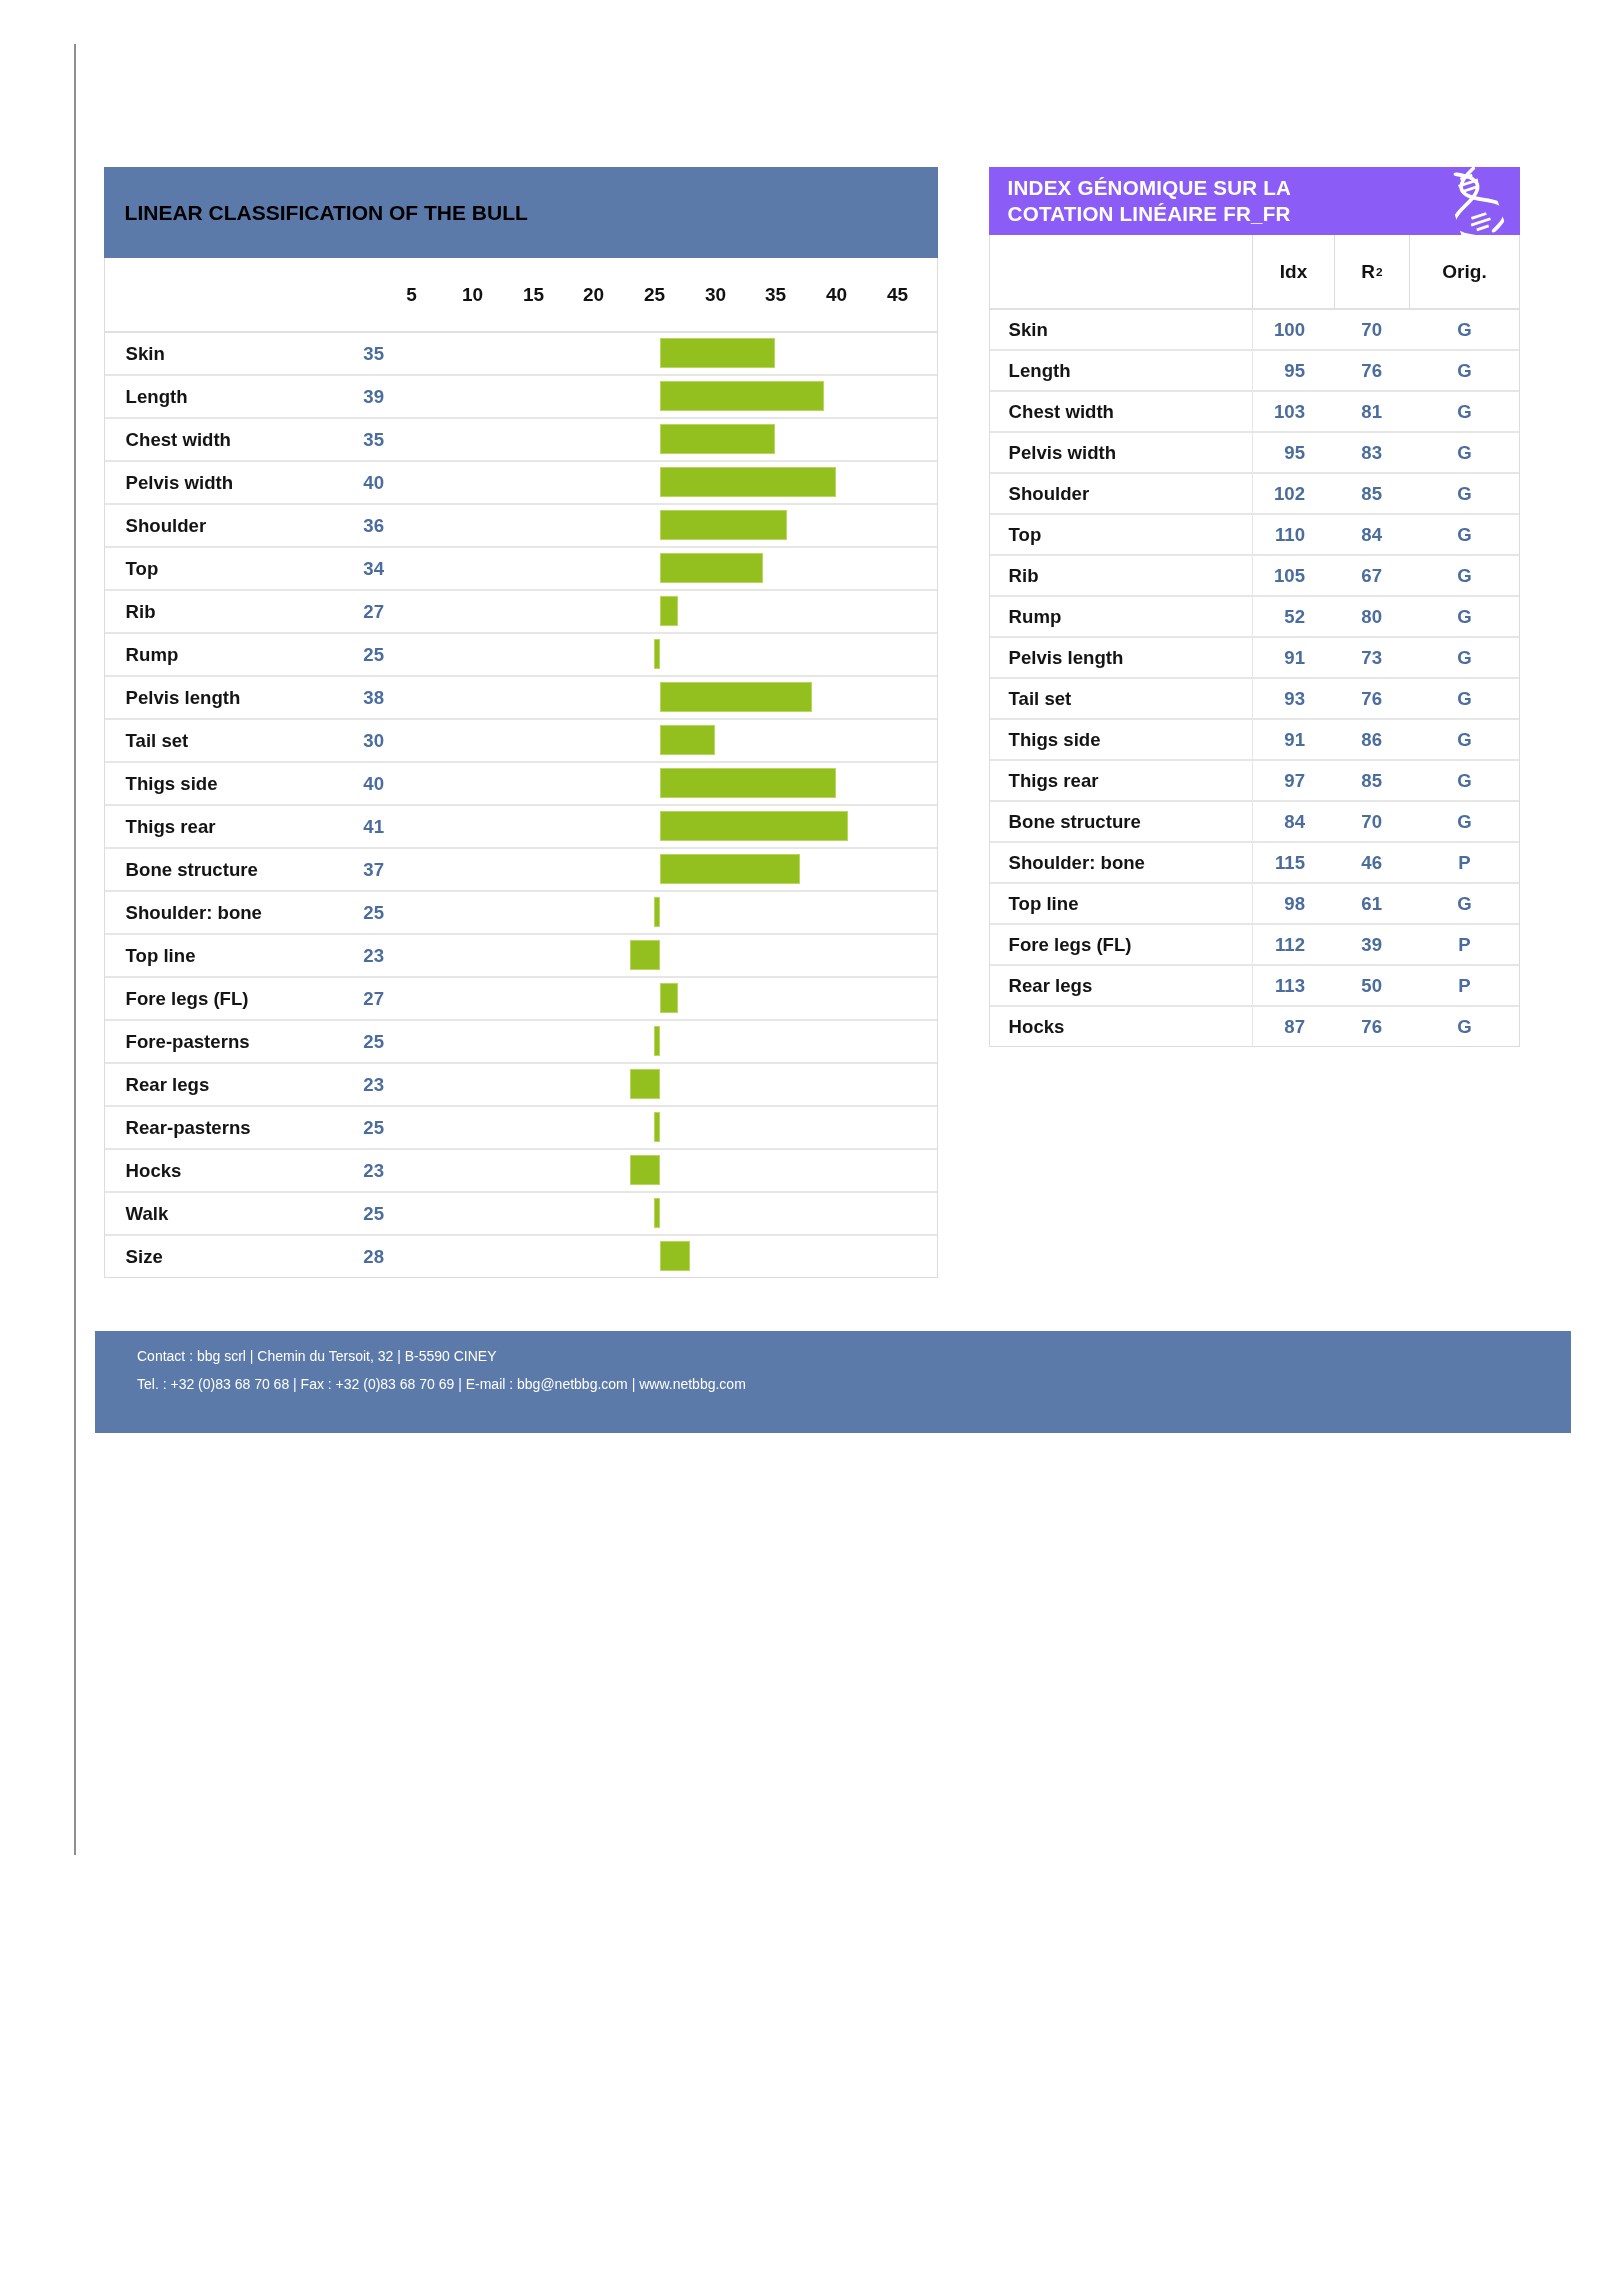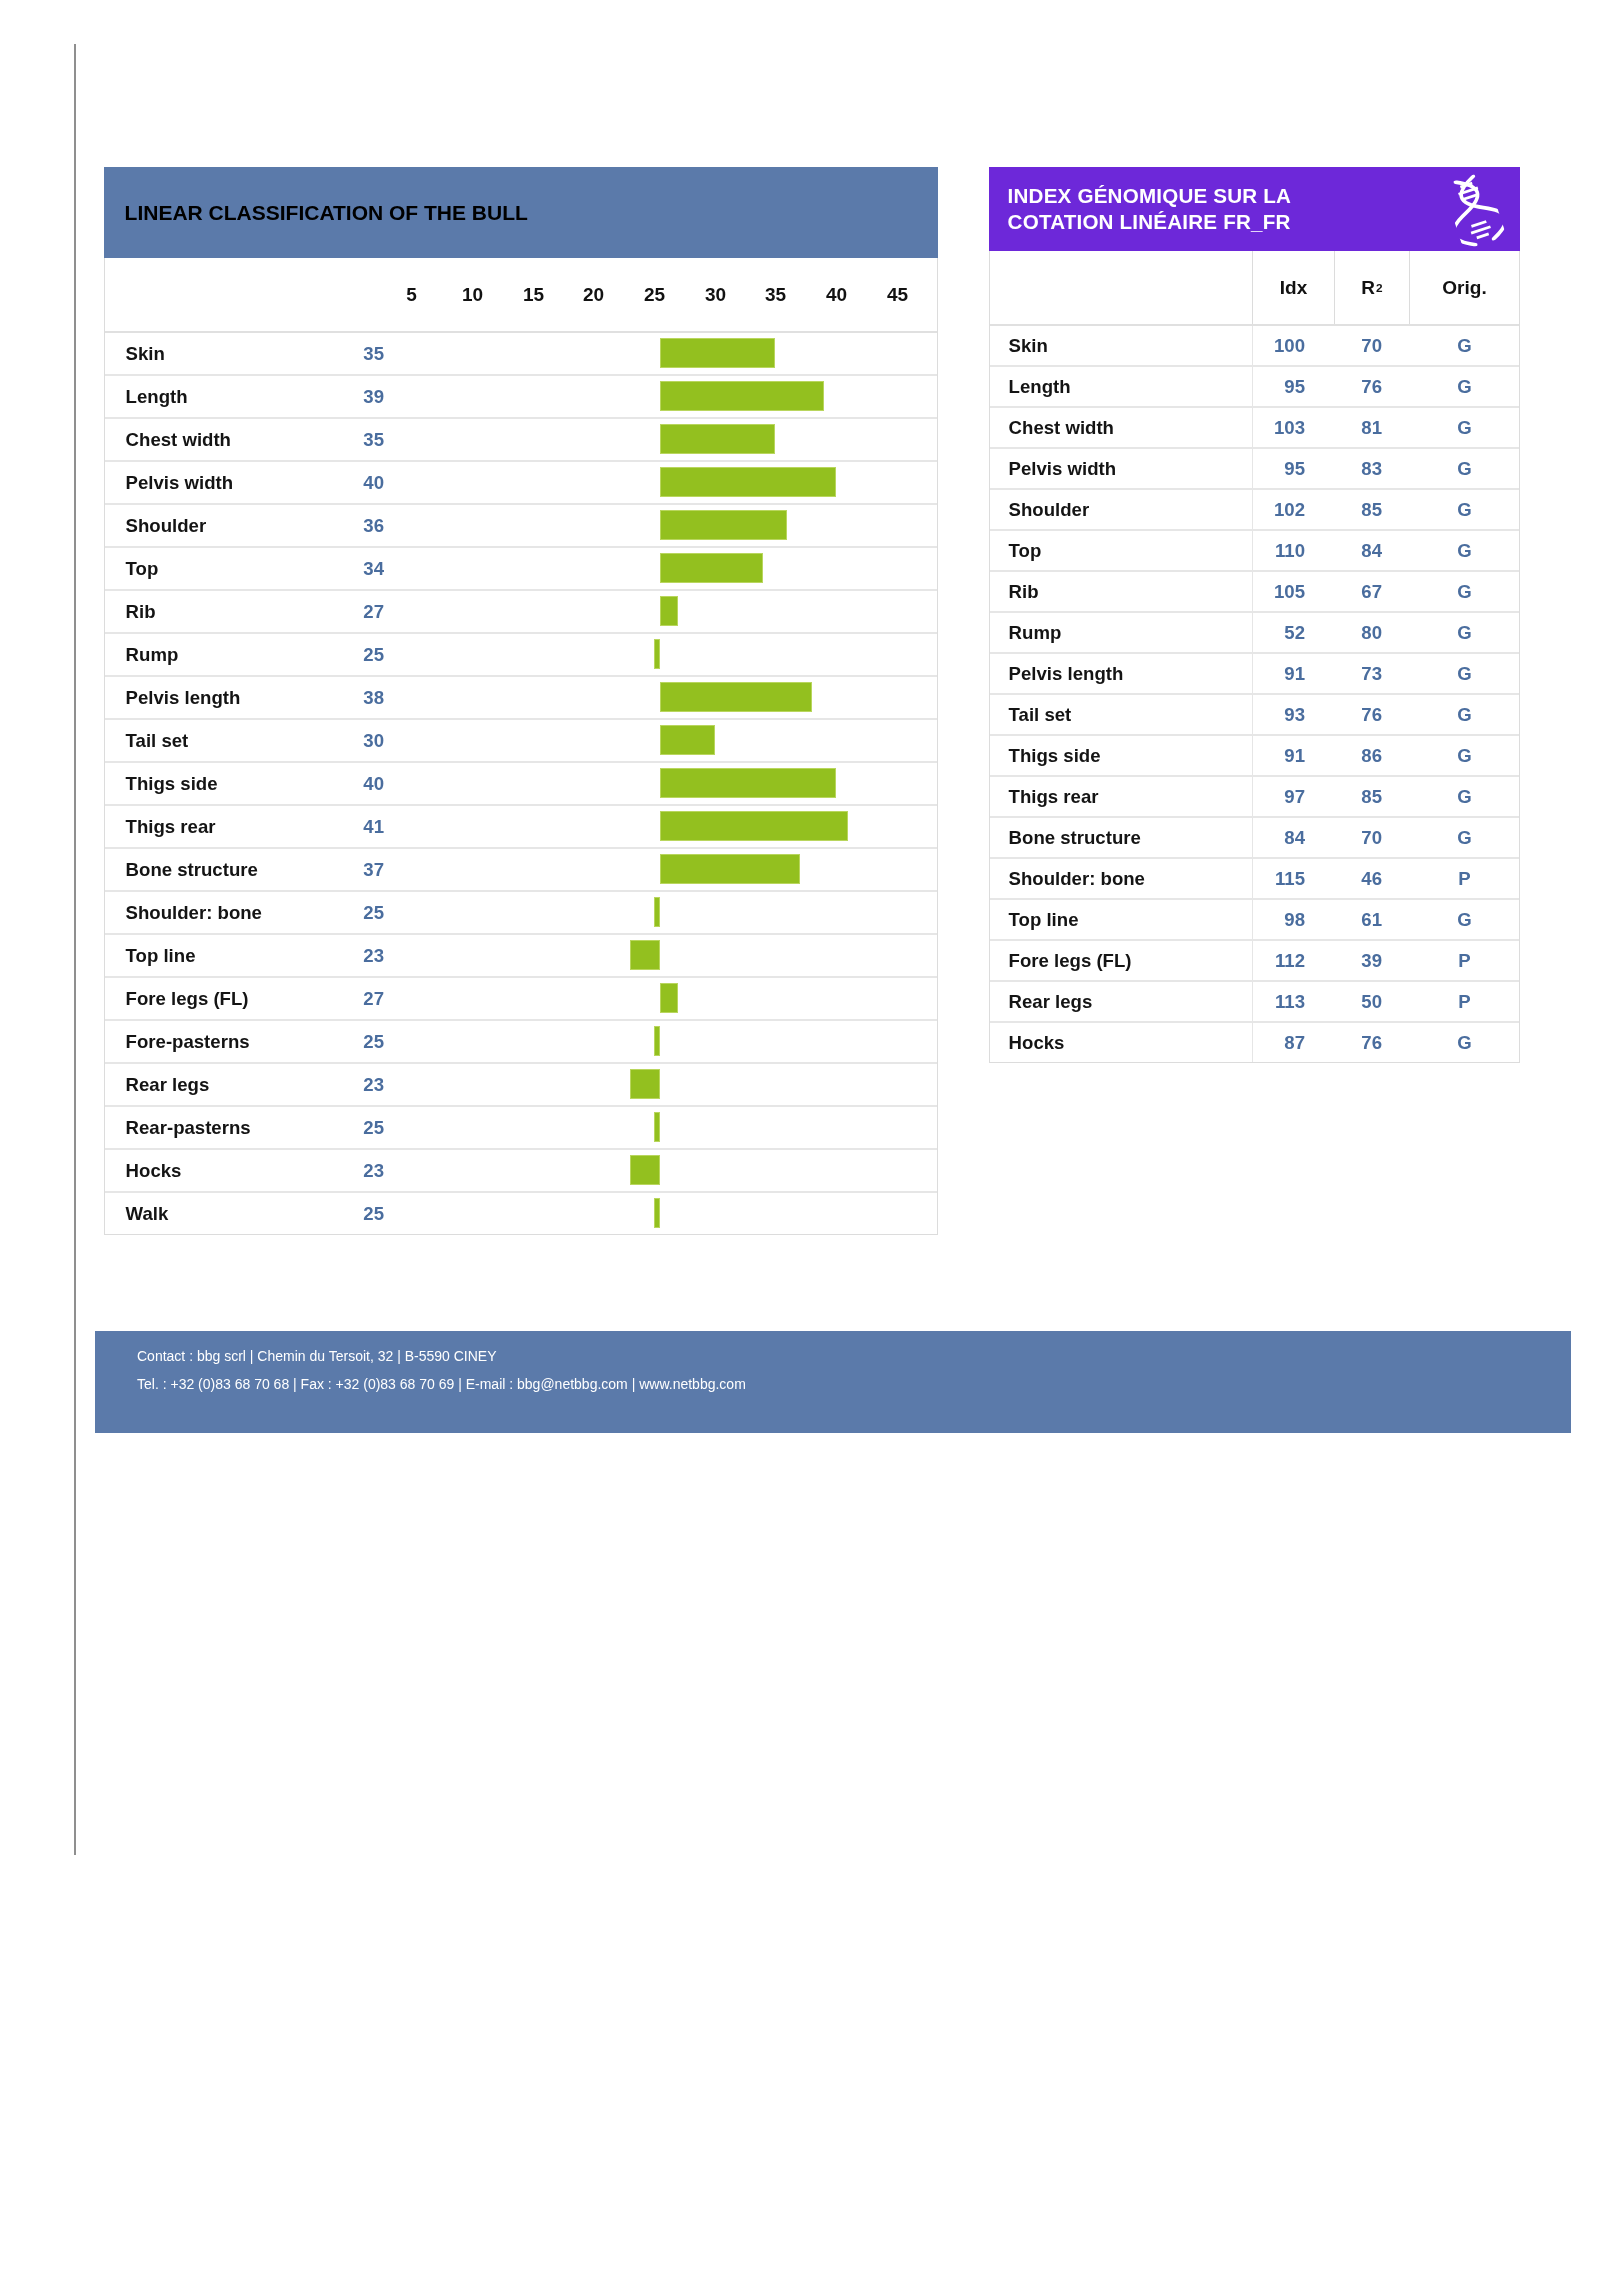--- a/index.html
+++ b/index.html
@@ -22,21 +22,21 @@
   .lbl{position:absolute;left:20.6px;top:50%;transform:translateY(-50%);
        font-weight:bold;font-size:18.6px;color:#141414;white-space:nowrap;}
   .val{position:absolute;left:220px;width:59px;text-align:right;top:50%;transform:translateY(-50%);
        font-weight:bold;font-size:18.6px;color:#4a6d9e;}
   .bar{position:absolute;top:4.9px;height:30px;background:#93c01f;
        border:1px solid #b9d65e;box-sizing:border-box;}
 
   
   .table-right{position:absolute;left:989px;top:167px;width:529px;
                border:1px solid #dcdcdc;border-top:none;box-sizing:content-box;}
-  .band-right{height:84px;background:#6d28d9;color:#fff;display:flex;align-items:center;
+  .band-right{height:68px;background:#8b5cf6;color:#fff;display:flex;align-items:center;
               justify-content:space-between;padding:0 23.5px 0 18.6px;box-sizing:border-box;
               margin:0 -1px;gap:30px;}
   .rt-title{font-weight:bold;font-size:20.6px;line-height:26.5px;letter-spacing:0.2px;}
   .dna{flex:none;margin-top:2px;transform:rotate(-18deg);}
   .rt-colhead{position:relative;height:73px;border-bottom:2px solid #e0e0e0;display:flex;background:#fff;}
   .rt-colhead .c{display:flex;align-items:center;justify-content:center;
                  font-weight:bold;font-size:19px;color:#121212;box-sizing:border-box;}
   .c-label{width:262px;}
   .c-idx{width:82px;border-left:1px solid #dcdcdc;}
   .c-r2{width:75px;border-left:1px solid #dcdcdc;}
@@ -200,20 +200,25 @@
     <span class="val">23</span>
     <span class="bar" style="left: 525px; width: 30px;"></span>
   </div>
 
   <div class="lrow">
     <span class="lbl">Walk</span>
     <span class="val">25</span>
     <span class="bar" style="left: 549px; width: 6px;"></span>
   </div>
 
+  <div class="lrow">
+    <span class="lbl">Size</span>
+    <span class="val">28</span>
+    <span class="bar" style="left: 555px; width: 30px;"></span>
+  </div>
 </div>
   </section>
 
   <section class="table-right">
     <header class="band-right">
       <div class="rt-title">
         <div>INDEX GÉNOMIQUE SUR LA</div>
         <div>COTATION LINÉAIRE FR_FR</div>
       </div>
       <svg class="dna" width="45" height="69" viewBox="0 0 28 44">

